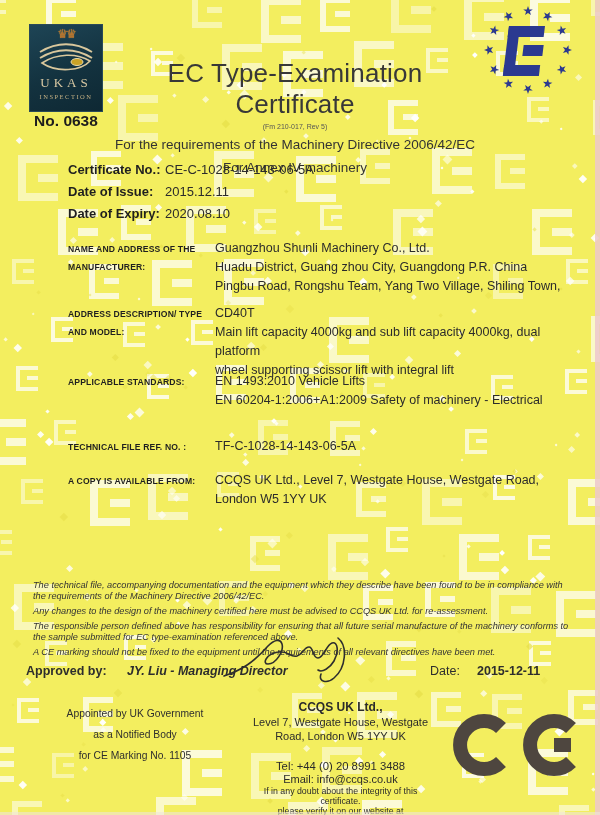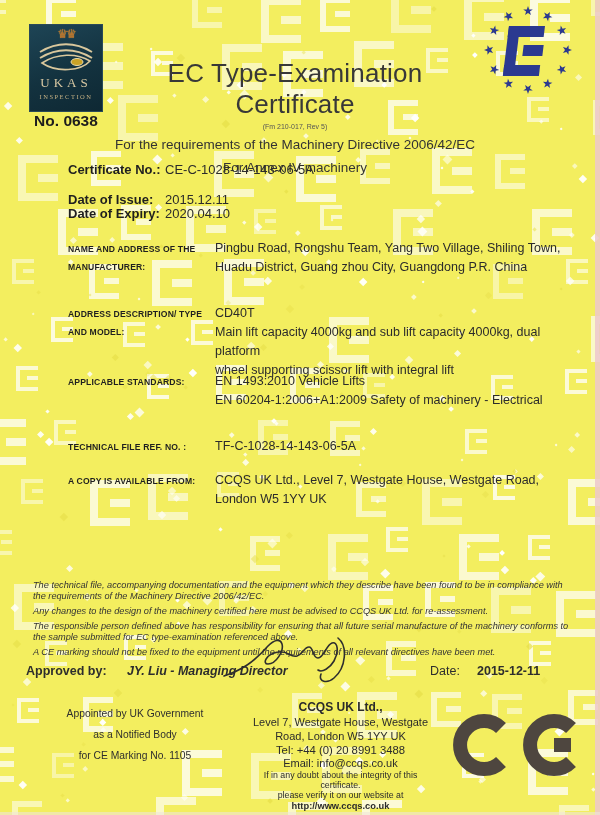--- a/index.html
+++ b/index.html
@@ -59,21 +59,21 @@
   .ap-name { position:absolute; left:127px; font-weight:bold; font-style:italic; }
   .ap-date-label { position:absolute; left:430px; font-weight:normal; }
   .ap-date { position:absolute; left:477px; font-weight:bold; }
   .signature { position:absolute; left:222px; top:634px; z-index:2; }
   
   .nb-block { position:absolute; left:45px; top:703px; width:180px; text-align:center;
     font-size:10.3px; color:#2e2e2e; line-height:21px; }
   .ccqs-block { position:absolute; left:243px; top:700px; width:195px; text-align:center; color:#2b2b2b; }
   .ccqs-company { font-size:12px; font-weight:bold; }
   .ccqs-addr { font-size:11px; line-height:14px; margin-top:1px; }
-  .ccqs-tel { font-size:11.3px; margin-top:1px; }
+  .ccqs-tel { font-size:11.3px; margin-top:17px; }
   .ccqs-email { font-size:11px; margin-top:1px; }
   .ccqs-note { font-size:8.8px; line-height:10.2px; margin-top:1px; }
   .ccqs-url { font-size:9.3px; font-weight:bold; }
   .ce-mark { position:absolute; left:449px; top:700px; }
 </style>
 </head>
 <body>
 
 <div class="page">
   <div id="wm">
@@ -640,37 +640,38 @@
         <rect x="0" y="0" width="11" height="50"></rect>
         <rect x="0" y="39" width="36" height="11"></rect>
         <rect x="17" y="19" width="20" height="11"></rect>
       </g>
     </svg>
 
     <div class="field-row" style="top:162px">
       <span class="f-label">Certificate No.:</span>
       <span class="f-value">CE-C-1028-14-143-06-5A</span>
     </div>
-    <div class="field-row" style="top:192px">
+    <div class="field-row" style="top:184px">
       <span class="f-label">Date of Issue:</span>
       <span class="f-value">2015.12.11</span>
     </div>
     <div class="field-row" style="top:206px">
       <span class="f-label">Date of Expiry:</span>
-      <span class="f-value">2020.04.10</span>
+      <span class="f-value">2020.08.10</span>
     </div>
 
     <div class="section" style="top:239px">
       <div class="sec-label">
         <div>NAME AND ADDRESS OF THE</div>
         <div>MANUFACTURER:</div>
       </div>
       <div class="sec-value">
+        <div>Guangzhou Shunli Machinery Co., Ltd.</div>
+        <div>Huadu District, Guang zhou City, Guangdong P.R. China</div>
         <div>Pingbu Road, Rongshu Team, Yang Two Village, Shiling Town,</div>
-        <div>Huadu District, Guang zhou City, Guangdong P.R. China</div>
       </div>
     </div>
 
     <div class="section" style="top:304px">
       <div class="sec-label">
         <div>ADDRESS DESCRIPTION/ TYPE</div>
         <div>AND MODEL:</div>
       </div>
       <div class="sec-value">
         <div>CD40T</div>

